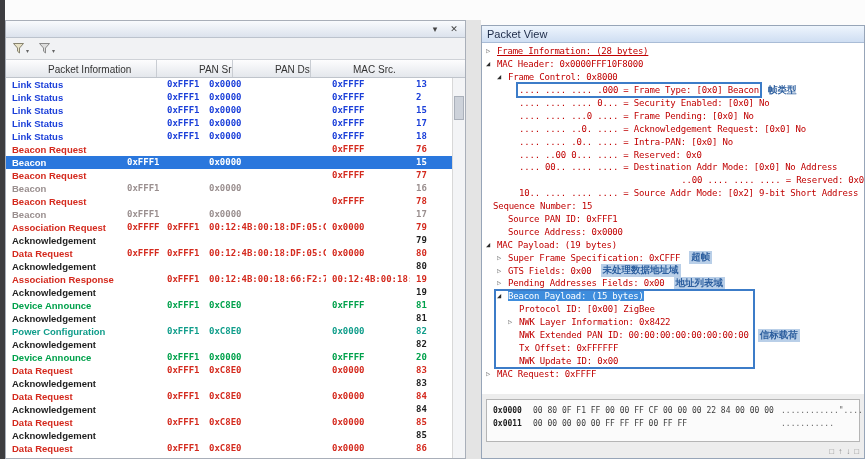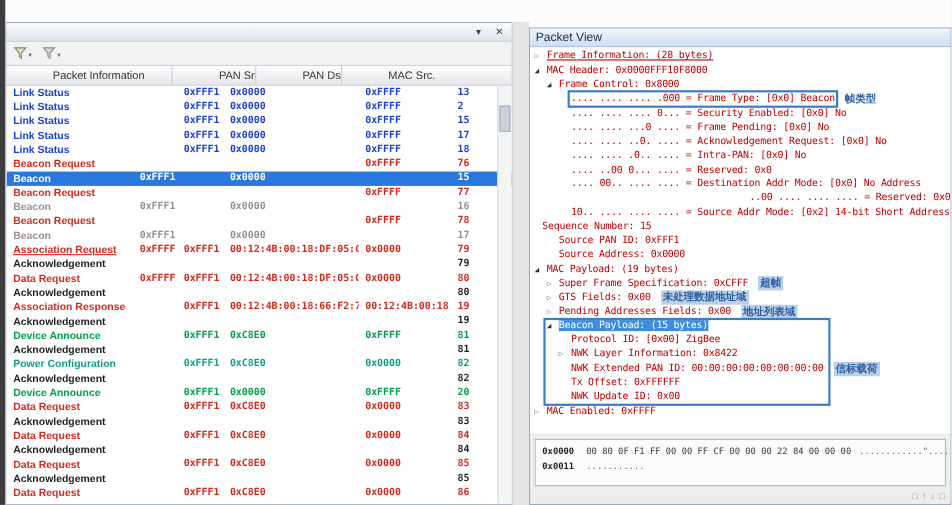--- a/index.html
+++ b/index.html
@@ -182,21 +182,21 @@
       </div>
       <div class="prow">
         <span class="cell c0" style="color: rgb(154, 143, 143);">Beacon</span>
         <span class="cell c1" style="color: rgb(154, 143, 143);">0xFFF1</span>
         <span class="cell c2" style="color: rgb(154, 143, 143);"></span>
         <span class="cell c3" style="color: rgb(154, 143, 143);">0x0000</span>
         <span class="cell c4" style="color: rgb(154, 143, 143);"></span>
         <span class="cell c5" style="color: rgb(154, 143, 143);">17</span>
       </div>
       <div class="prow">
-        <span class="cell c0" style="color: rgb(212, 42, 30); text-decoration: underline;">Association Request</span>
+        <span class="cell c0" style="color: rgb(212, 42, 30);">Association Request</span>
         <span class="cell c1" style="color: rgb(212, 42, 30);">0xFFFF</span>
         <span class="cell c2" style="color: rgb(212, 42, 30);">0xFFF1</span>
         <span class="cell c3" style="color: rgb(212, 42, 30);">00:12:4B:00:18:DF:05:C1</span>
         <span class="cell c4" style="color: rgb(212, 42, 30);">0x0000</span>
         <span class="cell c5" style="color: rgb(212, 42, 30);">79</span>
       </div>
       <div class="prow">
         <span class="cell c0" style="color: rgb(31, 31, 31);">Acknowledgement</span>
         <span class="cell c1" style="color: rgb(31, 31, 31);"></span>
         <span class="cell c2" style="color: rgb(31, 31, 31);"></span>
@@ -380,21 +380,21 @@
       <div class="tline" style="padding-left: 26px;">
         <span class="arrow "></span>
         <span class="ttext" style="color: rgb(192, 0, 0);">.... 00.. .... .... = Destination Addr Mode: [0x0] No Address</span>
       </div>
       <div class="tline" style="padding-left: 26px; justify-content: flex-end;">
         <span class="arrow "></span>
         <span class="ttext" style="color: rgb(192, 0, 0);">..00 .... .... .... = Reserved: 0x0</span>
       </div>
       <div class="tline" style="padding-left: 26px;">
         <span class="arrow "></span>
-        <span class="ttext" style="color: rgb(192, 0, 0);">10.. .... .... .... = Source Addr Mode: [0x2] 14-bit Short Address</span>
+        <span class="ttext" style="color: rgb(192, 0, 0);">10.. .... .... .... = Source Addr Mode: [0x2] 9-bit Short Address</span>
       </div>
       <div class="tline" style="">
         <span class="arrow "></span>
         <span class="ttext" style="color: rgb(192, 0, 0);">Sequence Number: 15</span>
       </div>
       <div class="tline" style="padding-left: 15px;">
         <span class="arrow "></span>
         <span class="ttext" style="color: rgb(192, 0, 0);">Source PAN ID: 0xFFF1</span>
       </div>
       <div class="tline" style="padding-left: 15px;">
@@ -440,28 +440,28 @@
       <div class="tline" style="padding-left: 26px;">
         <span class="arrow "></span>
         <span class="ttext" style="color: rgb(192, 0, 0);">Tx Offset: 0xFFFFFF</span>
       </div>
       <div class="tline" style="padding-left: 26px;">
         <span class="arrow "></span>
         <span class="ttext" style="color: rgb(192, 0, 0);">NWK Update ID: 0x00</span>
       </div>
       <div class="tline" style="padding-left: 4px;">
         <span class="arrow cl">▷</span>
-        <span class="ttext" style="color: rgb(192, 0, 0);">MAC Enabled: 0xFFFF</span>
+        <span class="ttext" style="color: rgb(192, 0, 0);">MAC Request: 0xFFFF</span>
       </div>
       <div class="bigbox" style="border-color: rgb(60, 124, 200); left: 12px; top: 246px; width: 261px; height: 80px;"></div>
     </div>
   <div class="hexarea">
     <div class="hexbox" id="hexrows">
         <div class="hexrow"><span class="hoff">0x0000</span><span class="hbytes">00 80 0F F1 FF 00 00 FF CF 00 00 00 22 84 00 00 00</span><span class="hascii">............"....</span></div>
-        <div class="hexrow"><span class="hoff">0x0011</span><span class="hascii">...........</span></div>
+        <div class="hexrow"><span class="hoff">0x0011</span><span class="hbytes">00 00 00 00 00 FF FF FF 00 FF FF</span><span class="hascii">...........</span></div>
       </div>
   </div>
   <div class="bstrip" id="bctl">
       <span class="bctl">□</span>
       <span class="bctl">↑</span>
       <span class="bctl">↓</span>
       <span class="bctl">□</span>
     </div>
 </div>
 

